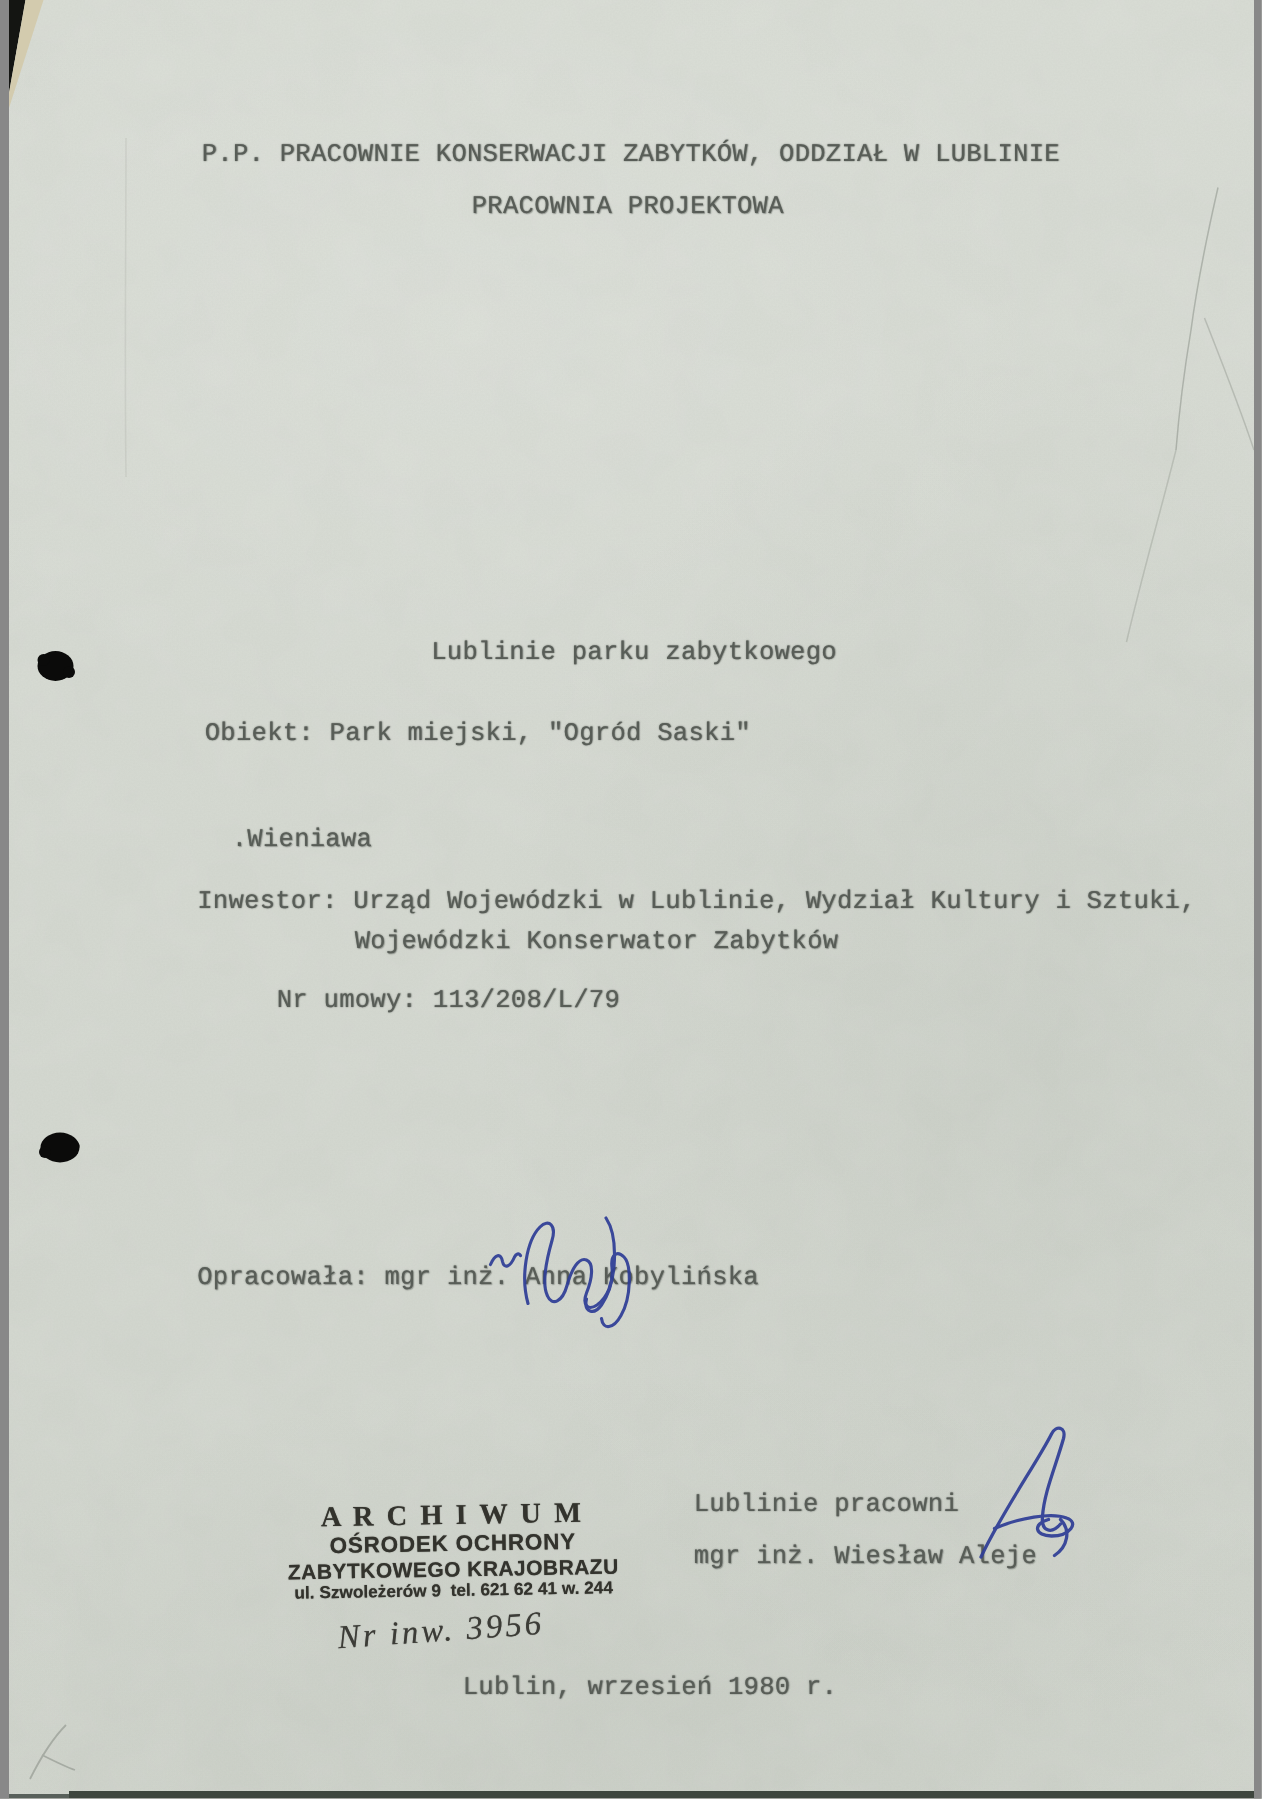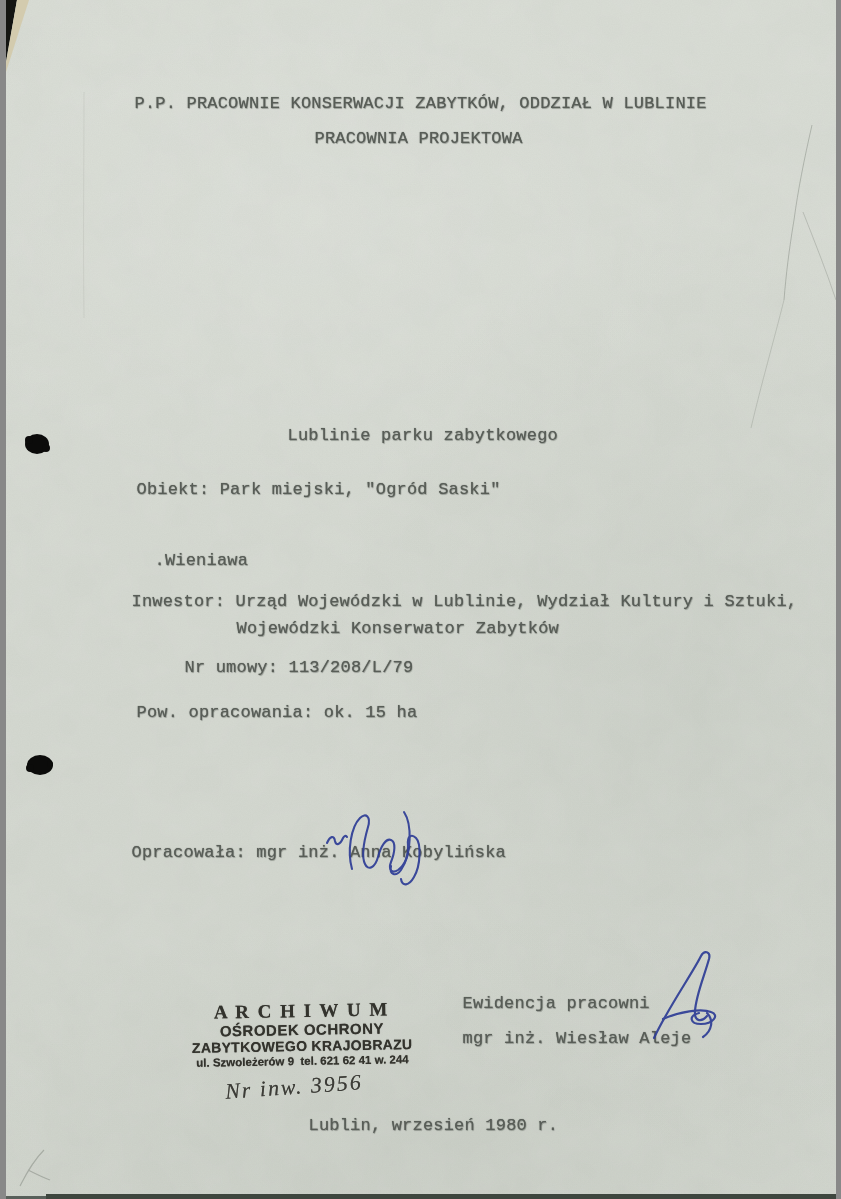--- a/index.html
+++ b/index.html
@@ -64,23 +64,22 @@
   </svg>
 
   <div class="tw" style="left:129px;top:95px;">P.P. PRACOWNIE KONSERWACJI ZABYTKÓW, ODDZIAŁ W LUBLINIE</div>
   <div class="tw" style="left:309px;top:130px;">PRACOWNIA PROJEKTOWA</div>
   <div class="tw" style="left:282px;top:427px;">Lublinie parku zabytkowego</div>
   <div class="tw" style="left:131px;top:481px;">Obiekt: Park miejski, "Ogród Saski"</div>
   <div class="tw" style="left:149px;top:552px;">.Wieniawa</div>
   <div class="tw" style="left:126px;top:593px;">Inwestor: Urząd Wojewódzki w Lublinie, Wydział Kultury i Sztuki,</div>
   <div class="tw" style="left:231px;top:620px;">Wojewódzki Konserwator Zabytków</div>
   <div class="tw" style="left:131px;top:659px;margin-left:48px;">Nr umowy: 113/208/L/79</div>
-  <div class="tw" style="left:131px;top:704px;">Pow. opracowania: ok. 15 ha</div>
   <div class="tw" style="left:126px;top:844px;">Opracowała: mgr inż. Anna Kobylińska</div>
-  <div class="tw" style="left:457px;top:995px;">Ewidencja pracowni</div>
+  <div class="tw" style="left:457px;top:995px;">Lublinie pracowni</div>
   <div class="tw" style="left:457px;top:1030px;">mgr inż. Wiesław Aleje</div>
   <div class="tw" style="left:303px;top:1117px;">Lublin, wrzesień 1980 r.</div>
 
   <div class="stamp">
     <div class="stamp-archiwum">A R C H I W U M</div>
     <div class="stamp-l2">OŚRODEK OCHRONY</div>
     <div class="stamp-l3">ZABYTKOWEGO KRAJOBRAZU</div>
     <div class="stamp-l4">ul. Szwoleżerów 9  tel. 621 62 41 w. 244</div>
   </div>
 

